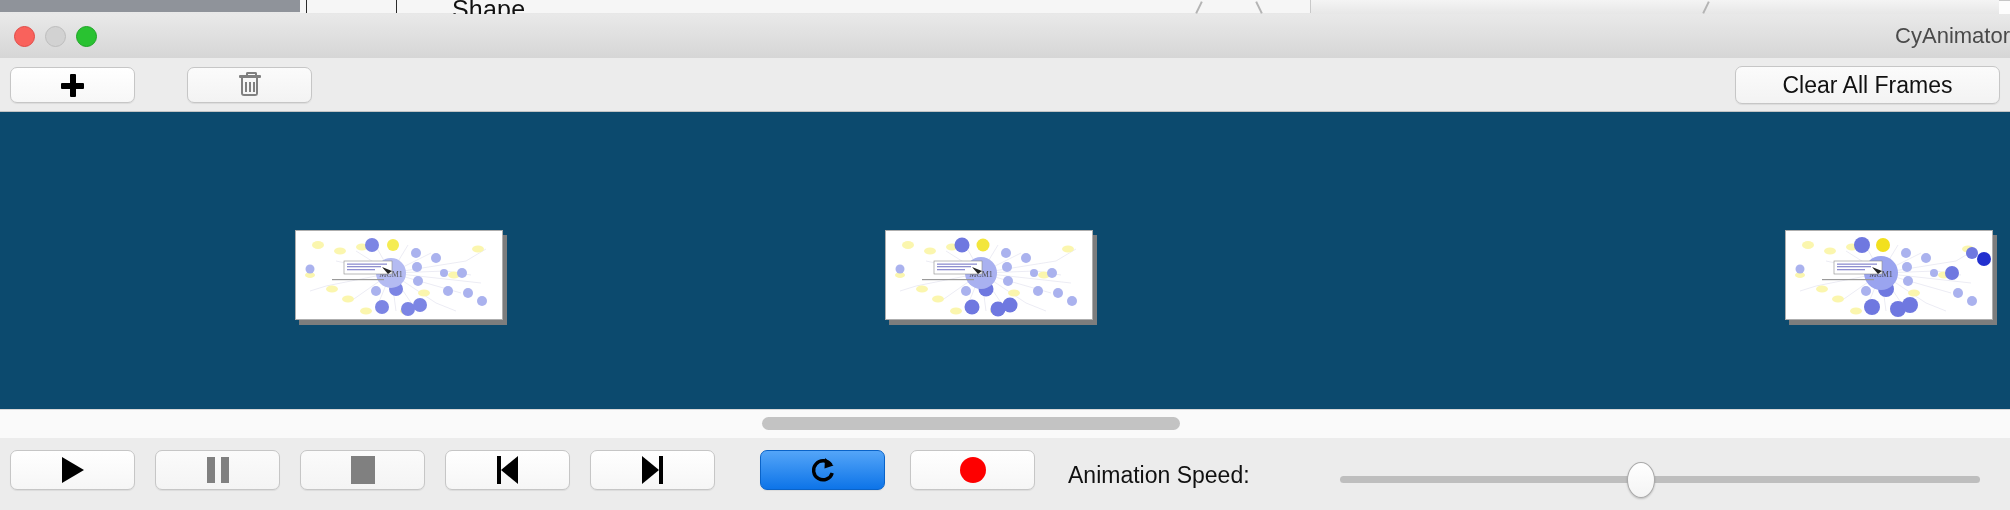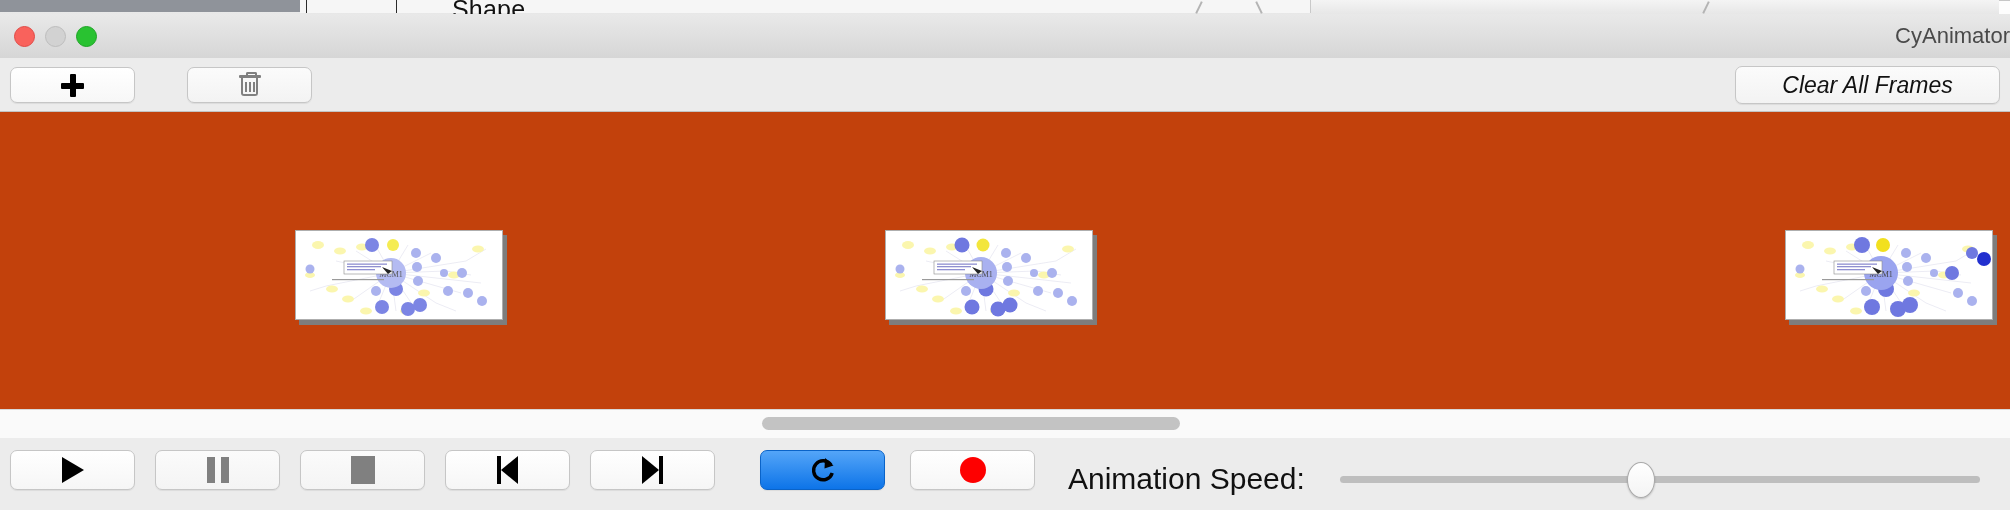--- a/index.html
+++ b/index.html
@@ -44,21 +44,21 @@
   .dot.yellow{background:#d2d2d2;border:1px solid #bdbdbd;}
   .dot.green{background:#29c231;border:1px solid #1da425;}
   .title-text{
     position:absolute;left:0;top:0;width:2010px;height:44px;
     line-height:44px;text-align:right;font-size:22px;color:#4a4a4a;
   }
 
   
   .toolbar{
     position:absolute;left:0;top:58px;width:2010px;height:53px;
-    background:#ececec;border-bottom:1px solid #c3c3c3;font-style:italic;
+    background:#ececec;border-bottom:1px solid #c3c3c3;
   }
   .btn{
     position:absolute;border:1px solid #c6c6c6;border-radius:7px;
     background:linear-gradient(#ffffff,#f7f7f7);
     box-shadow:0 1px 1px rgba(0,0,0,.07);
     display:flex;align-items:center;justify-content:center;
     font-size:22px;color:#111;cursor:default;box-sizing:border-box;
   }
   .btn.flat{background:linear-gradient(#fbfbfb,#f3f3f3);}
   #add-frame-btn{left:10px;top:9px;width:125px;height:36px;}
@@ -84,21 +84,21 @@
     position:absolute;left:2.5px;top:6px;width:17px;height:18px;box-sizing:border-box;
     border:2.5px solid #808080;border-top:none;border-bottom-left-radius:3px;border-bottom-right-radius:3px;
   }
   .trash-icon .bar{position:absolute;top:10px;width:2px;height:10px;background:#808080;}
   .trash-icon .bar.b1{left:6.5px;}
   .trash-icon .bar.b2{left:10.5px;}
   .trash-icon .bar.b3{left:14.5px;}
 
   
   .timeline{
-    position:absolute;left:0;top:112px;width:2010px;height:297px;background:#c2410c;overflow:hidden;
+    position:absolute;left:0;top:112px;width:2010px;height:297px;background:#0c4a6e;overflow:hidden;
   }
   .frame{
     position:absolute;top:211px;width:212px;height:93px;
     transform:translateY(-93px);
   }
   .frame .shadow{
     position:absolute;left:4px;top:5px;width:208px;height:90px;background:#7d7d7d;
   }
   .frame .sheet{
     position:absolute;left:0;top:0;width:206px;height:88px;background:#ffffff;border:1px solid #aeaeae;
@@ -138,21 +138,21 @@
   .ico-pause i{display:block;width:8px;height:26px;background:#808080;}
   .ico-stop{width:24px;height:28px;background:#808080;}
   .ico-prev{display:flex;align-items:center;}
   .ico-prev i{display:block;width:0;height:0;border-right:17px solid #000;border-top:14px solid transparent;border-bottom:14px solid transparent;}
   .ico-prev b{display:block;width:4px;height:28px;background:#000;}
   .ico-next{display:flex;align-items:center;}
   .ico-next i{display:block;width:0;height:0;border-left:17px solid #000;border-top:14px solid transparent;border-bottom:14px solid transparent;}
   .ico-next b{display:block;width:4px;height:28px;background:#000;}
   .ico-record{width:26px;height:26px;border-radius:50%;background:#fe0000;}
 
-  .speed-label{position:absolute;left:1068px;top:24px;font-size:30px;color:#111;}
+  .speed-label{position:absolute;left:1068px;top:24px;font-size:23px;color:#111;}
 
   .slider{position:absolute;left:1340px;top:38px;width:640px;height:8px;}
   .slider .track{position:absolute;left:0;top:0;width:640px;height:7px;border-radius:4px;background:#bebebe;}
   .slider .thumb{
     position:absolute;left:302px;top:-14px;width:26px;height:34px;border-radius:50%;
     background:linear-gradient(#ffffff,#f4f4f4);border:1px solid #a9a9a9;box-shadow:0 1px 2px rgba(0,0,0,.2);
   }
 </style>
 </head>
 <body>

